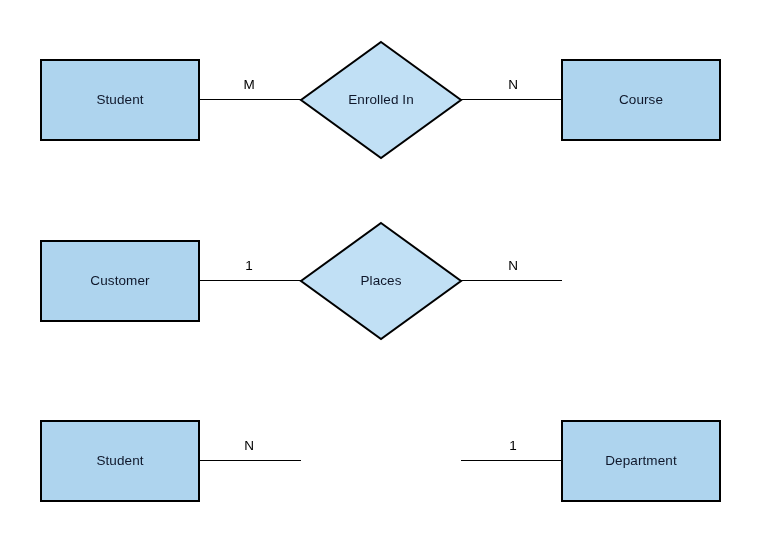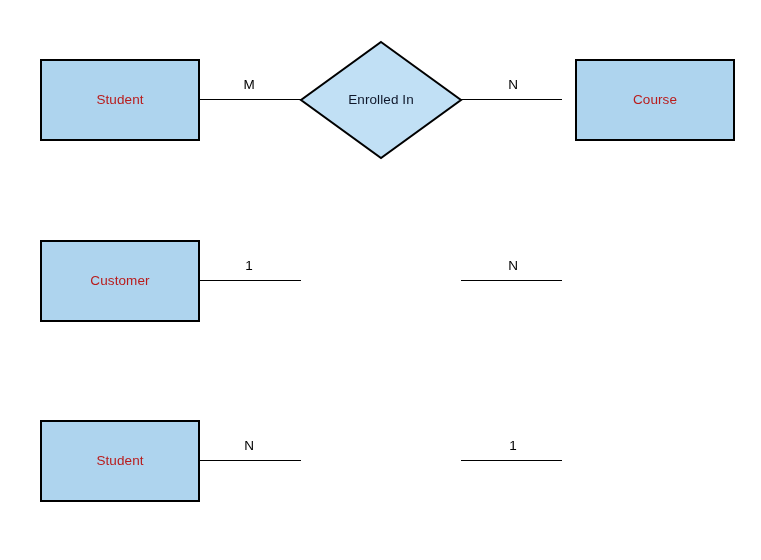--- a/index.html
+++ b/index.html
@@ -31,24 +31,24 @@
     width: 160px;
     height: 82px;
     background: #aed4ee;
     border: 2px solid #000000;
     box-sizing: border-box;
     display: flex;
     align-items: center;
     justify-content: center;
   }
   .entity-left  { left: 40px;  top: 29px; }
-  .entity-right { left: 561px; top: 29px; margin-left: 14px; }
+  .entity-right { left: 561px; top: 29px; }
   .entity-label {
     font-size: 13.5px;
-    color: #b91c1c;
+    color: #0f172a;
     letter-spacing: 0.1px;
     line-height: 1;
     text-align: center;
     white-space: nowrap;
   }
   
   .relationship {
     position: absolute;
     left: 299px;
     top: 10px;
@@ -134,20 +134,26 @@
   <div class="er-row" style="top:211px;">
 
     <div class="entity entity-left">
       <span class="entity-label">Customer</span>
     </div>
 
     <div class="connector connector-left"></div>
 
     <div class="cardinality card-left">1</div>
 
+    <div class="relationship">
+      <svg width="164" height="120" viewBox="0 0 164 120">
+        <polygon points="82,2 162,60 82,118 2,60" fill="#c1e0f5" stroke="#000000" stroke-width="2" stroke-linejoin="miter"></polygon>
+      </svg>
+      <span class="rel-label">Places</span>
+    </div>
 
     <div class="cardinality card-right">N</div>
 
     <div class="connector connector-right"></div>
 
   </div>
 
   <div class="er-row" style="top:391px;">
 
     <div class="entity entity-left">
@@ -156,15 +162,18 @@
 
     <div class="connector connector-left"></div>
 
     <div class="cardinality card-left">N</div>
 
 
     <div class="cardinality card-right">1</div>
 
     <div class="connector connector-right"></div>
 
+    <div class="entity entity-right">
+      <span class="entity-label">Department</span>
+    </div>
   </div>
 
 </div>
 
 </body></html>

